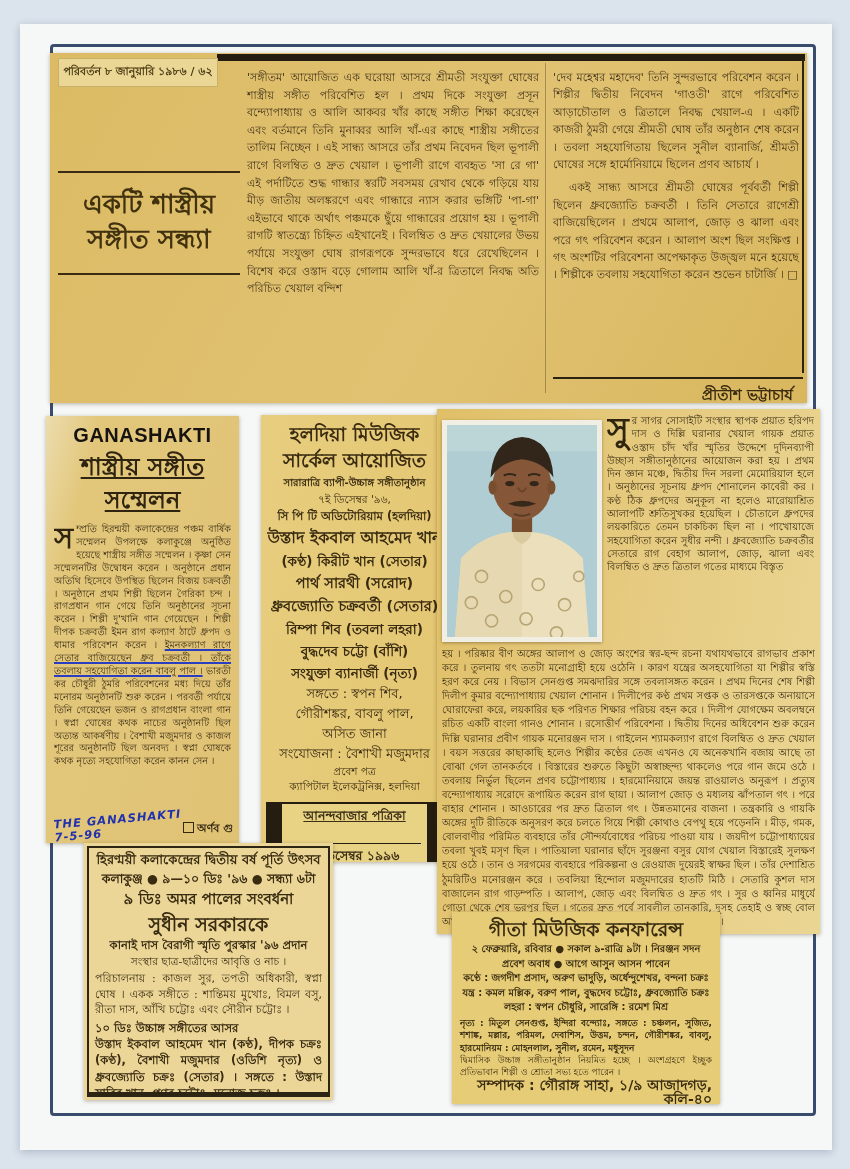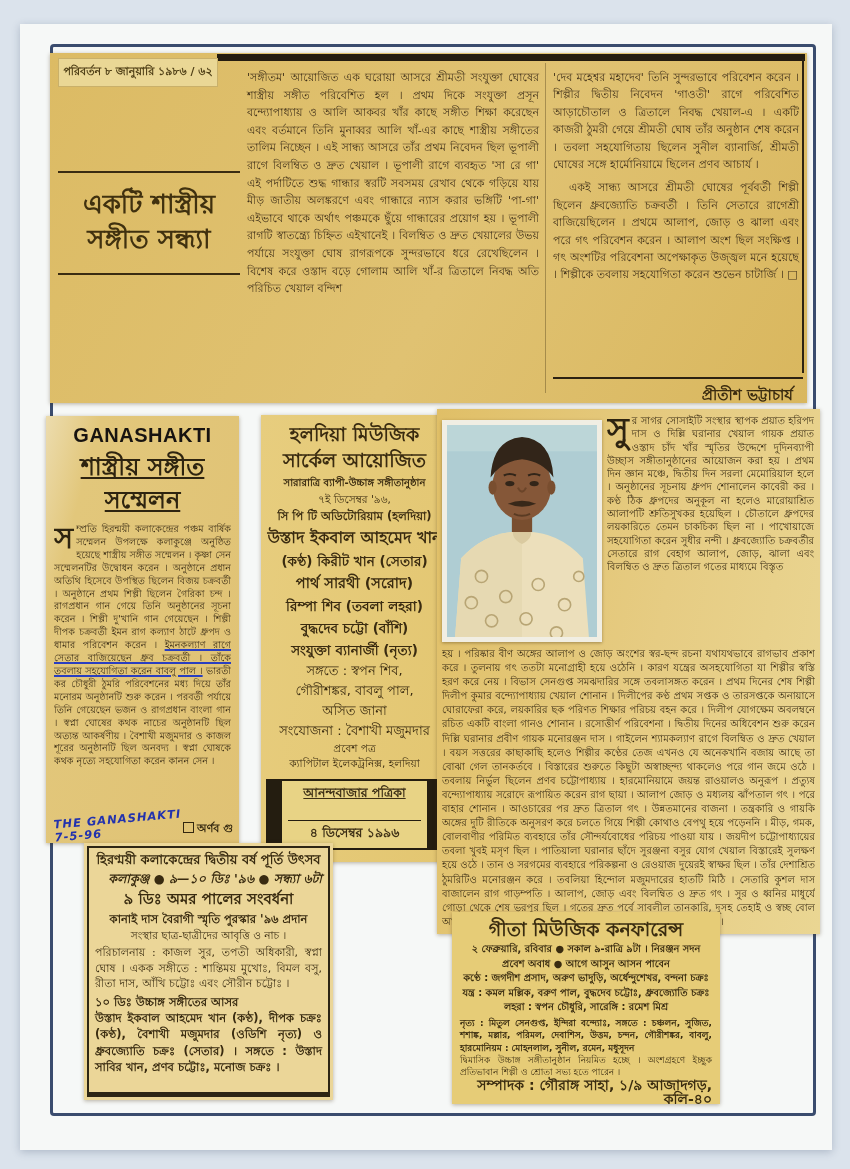--- a/index.html
+++ b/index.html
@@ -56,21 +56,21 @@
   .photo-frame{position:absolute;left:5px;top:11px;width:150px;height:212px;background:#f1eee3;padding:5px;box-shadow:0 1px 3px rgba(60,40,10,.4);}
   .photo-frame svg{display:block;width:100%;height:100%;}
   .rev-side{position:absolute;left:170px;top:5px;width:207px;height:228px;font-size:10px;line-height:13.3px;text-align:justify;color:#3d2f15;overflow:hidden;}
   .rev-side .dropcap{font-size:33px;line-height:28px;}
   .rev-body{position:absolute;left:5px;top:238px;width:373px;height:282px;font-size:10px;line-height:14.1px;text-align:justify;color:#3d2f15;overflow:hidden;}
   
   .clip-hiran{left:84px;top:843px;width:249px;height:257px;background:#ebd698;padding:3px;box-sizing:border-box;}
   .ad-box{border:2.5px solid #2d2514;border-bottom-width:5px;height:100%;box-sizing:border-box;padding:3px 6px;overflow:hidden;}
   .hl{color:#392b10;}
   .hl-0{text-align:center;font-size:13px;font-weight:bold;line-height:18px;}
-  .hl-1{text-align:right;font-size:12.5px;font-weight:bold;line-height:19px;font-style:italic;}
+  .hl-1{text-align:center;font-size:12.5px;font-weight:bold;line-height:19px;}
   .hl-2{text-align:center;font-size:15px;font-weight:bold;line-height:23px;}
   .hl-3{text-align:center;font-size:19px;font-weight:bold;line-height:26px;}
   .hl-4{text-align:center;font-size:11.5px;font-weight:bold;line-height:17px;}
   .hl-5{text-align:center;font-size:10.5px;line-height:15px;}
   .hl-6{font-size:11px;line-height:15.5px;text-align:justify;margin-top:2px;}
   .hl-7{font-size:11.5px;font-weight:bold;line-height:16px;margin-top:2px;}
   .hl-8{font-size:11.5px;font-weight:bold;line-height:16.5px;text-align:justify;}
   
   .clip-gita{left:452px;top:912px;width:268px;height:192px;background:#e6cc77;padding:4px 8px;box-sizing:border-box;}
   .gt{color:#3a2c10;}
@@ -123,20 +123,21 @@
 
   <div class="clip clip-haldia">
     <div class="ln h-xl">হলদিয়া মিউজিক</div>
     <div class="ln h-xl">সার্কেল আয়োজিত</div>
     <div class="ln h-13b">সারারাত্রি ব্যাপী-উচ্চাঙ্গ সঙ্গীতানুষ্ঠান</div>
     <div class="ln h-11">৭ই ডিসেম্বর '৯৬,</div>
     <div class="ln h-12b">সি পি টি অডিটোরিয়াম (হলদিয়া)</div>
     <div class="ln h-16b">উস্তাদ ইকবাল আহমেদ খান</div>
     <div class="ln h-14b">(কণ্ঠ) কিরীট খান (সেতার)</div>
     <div class="ln h-15b">পার্থ সারথী (সরোদ)</div>
+    <div class="ln h-15b">ধ্রুবজ্যোতি চক্রবর্তী (সেতার)</div>
     <div class="ln h-14b">রিম্পা শিব (তবলা লহরা)</div>
     <div class="ln h-14b">বুদ্ধদেব চট্টো (বাঁশি)</div>
     <div class="ln h-14b">সংযুক্তা ব্যানার্জী (নৃত্য)</div>
     <div class="ln h-13">সঙ্গতে : স্বপন শিব,</div>
     <div class="ln h-13">গৌরীশঙ্কর, বাবলু পাল,</div>
     <div class="ln h-13">অসিত জানা</div>
     <div class="ln h-13">সংযোজনা : বৈশাখী মজুমদার</div>
     <div class="ln h-11">প্রবেশ পত্র</div>
     <div class="ln h-11">ক্যাপিটাল ইলেকট্রনিক্স, হলদিয়া</div>
     <div class="src-box">
@@ -186,20 +187,21 @@
       <span>অনুষ্ঠানের সূচনায় ধ্রুপদ শোনালেন কাবেরী কর । কণ্ঠ ঠিক ধ্রুপদের অনুকূল না হলেও মারোয়াশ্রিত আলাপটি শ্রুতিসুখকর হয়েছিল । চৌতালে ধ্রুপদের লয়কারিতে তেমন চাকচিক্য ছিল না । পাখোয়াজে সহযোগিতা করেন সুধীর নন্দী । ধ্রুবজ্যোতি চক্রবর্তীর সেতারে রাগ বেহাগ আলাপ, জোড়, ঝালা এবং বিলম্বিত ও দ্রুত ত্রিতাল গতের মাধ্যমে বিস্তৃত</span>
     </div>
     <div class="rev-body">হয় । পরিষ্কার বীণ অঙ্গের আলাপ ও জোড় অংশের স্বর-ছন্দ রচনা যথাযথভাবে রাগভাব প্রকাশ করে । তুলনায় গৎ ততটা মনোগ্রাহী হয়ে ওঠেনি । কারণ যন্ত্রের অসহযোগিতা যা শিল্পীর স্বস্তি হরণ করে নেয় । বিভাস সেনগুপ্ত সমঝদারির সঙ্গে তবলাসঙ্গত করেন । প্রথম দিনের শেষ শিল্পী দিলীপ কুমার বন্দ্যোপাধ্যায় খেয়াল শোনান । দিলীপের কণ্ঠ প্রথম সপ্তক ও তারসপ্তকে অনায়াসে ঘোরাফেরা করে, লয়কারির ছক পরিণত শিক্ষার পরিচয় বহন করে । দিলীপ যোগক্ষেম অবলম্বনে রচিত একটি বাংলা গানও শোনান । রসোত্তীর্ণ পরিবেশনা । দ্বিতীয় দিনের অধিবেশন শুরু করেন দিল্লি ঘরানার প্রবীণ গায়ক মনোরঞ্জন দাস । গাইলেন শ্যামকল্যাণ রাগে বিলম্বিত ও দ্রুত খেয়াল । বয়স সত্তরের কাছাকাছি হলেও শিল্পীর কণ্ঠের তেজ এখনও যে অনেকখানি বজায় আছে তা বোঝা গেল তানকর্তবে । বিস্তারের শুরুতে কিছুটা অস্বাচ্ছন্দ্য থাকলেও পরে গান জমে ওঠে । তবলায় নির্ভুল ছিলেন প্রণব চট্টোপাধ্যায় । হারমোনিয়ামে জয়ন্ত রাওয়ালও অনুরূপ । প্রত্যুষ বন্দ্যোপাধ্যায় সরোদে রূপায়িত করেন রাগ ছায়া । আলাপ জোড় ও মধ্যলয় ঝাঁপতাল গৎ । পরে বাহার শোনান । আওচারের পর দ্রুত ত্রিতাল গৎ । উন্নতমানের বাজনা । তন্ত্রকারি ও গায়কি অঙ্গের দুটি রীতিকে অনুসরণ করে চলতে গিয়ে শিল্পী কোথাও বেপথু হয়ে পড়েননি । মীড়, গমক, বোলবাণীর পরিমিত ব্যবহারে তাঁর সৌন্দর্যবোধের পরিচয় পাওয়া যায় । জয়দীপ চট্টোপাধ্যায়ের তবলা খুবই মসৃণ ছিল । পাতিয়ালা ঘরানার ছাঁদে সুরঞ্জনা বসুর যোগ খেয়াল বিস্তারেই সুলক্ষণ হয়ে ওঠে । তান ও সরগমের ব্যবহারে পরিকল্পনা ও রেওয়াজ দুয়েরই স্বাক্ষর ছিল । তাঁর দেশাশ্রিত ঠুমরিটিও মনোরঞ্জন করে । তবলিয়া হিন্দোল মজুমদারের হাতটি মিঠি । সেতারি কুশল দাস বাজালেন রাগ গাড়ম্পতি । আলাপ, জোড় এবং বিলম্বিত ও দ্রুত গৎ । সুর ও ধ্বনির মাধুর্যে গোড়া থেকে শেষ ভরপুর ছিল । গতের দ্রুত পর্বে সাবলীল তানকারি, দুসহ তেহাই ও স্বচ্ছ বোল আকর্ষণীয় ছিল । তবলায় অভিজিৎ বন্দ্যোপাধ্যায় চমৎকার সঙ্গত করেন ।</div>
   </div>
 
   <div class="clip clip-hiran">
     <div class="ad-box">
       <div class="hl hl-0">হিরণ্ময়ী কলাকেন্দ্রের দ্বিতীয় বর্ষ পূর্তি উৎসব</div>
       <div class="hl hl-1">কলাকুঞ্জ ● ৯—১০ ডিঃ '৯৬ ● সন্ধ্যা ৬টা</div>
       <div class="hl hl-2">৯ ডিঃ অমর পালের সংবর্ধনা</div>
+      <div class="hl hl-3">সুধীন সরকারকে</div>
       <div class="hl hl-4">কানাই দাস বৈরাগী স্মৃতি পুরস্কার '৯৬ প্রদান</div>
       <div class="hl hl-5">সংস্থার ছাত্র-ছাত্রীদের আবৃত্তি ও নাচ ।</div>
       <div class="hl hl-6">পরিচালনায় : কাজল সুর, তপতী অধিকারী, স্বপ্না ঘোষ । একক সঙ্গীতে : শান্তিময় মুখোঃ, বিমল বসু, রীতা দাস, আঁখি চট্টোঃ এবং সৌরীন চট্টোঃ ।</div>
       <div class="hl hl-7">১০ ডিঃ উচ্চাঙ্গ সঙ্গীতের আসর</div>
       <div class="hl hl-8">উস্তাদ ইকবাল আহমেদ খান (কণ্ঠ), দীপক চক্রঃ (কণ্ঠ), বৈশাখী মজুমদার (ওডিশি নৃত্য) ও ধ্রুবজ্যোতি চক্রঃ (সেতার) । সঙ্গতে : উস্তাদ সাবির খান, প্রণব চট্টোঃ, মনোজ চক্রঃ ।</div>
 
     </div>
   </div>
 
   <div class="clip clip-gita">

